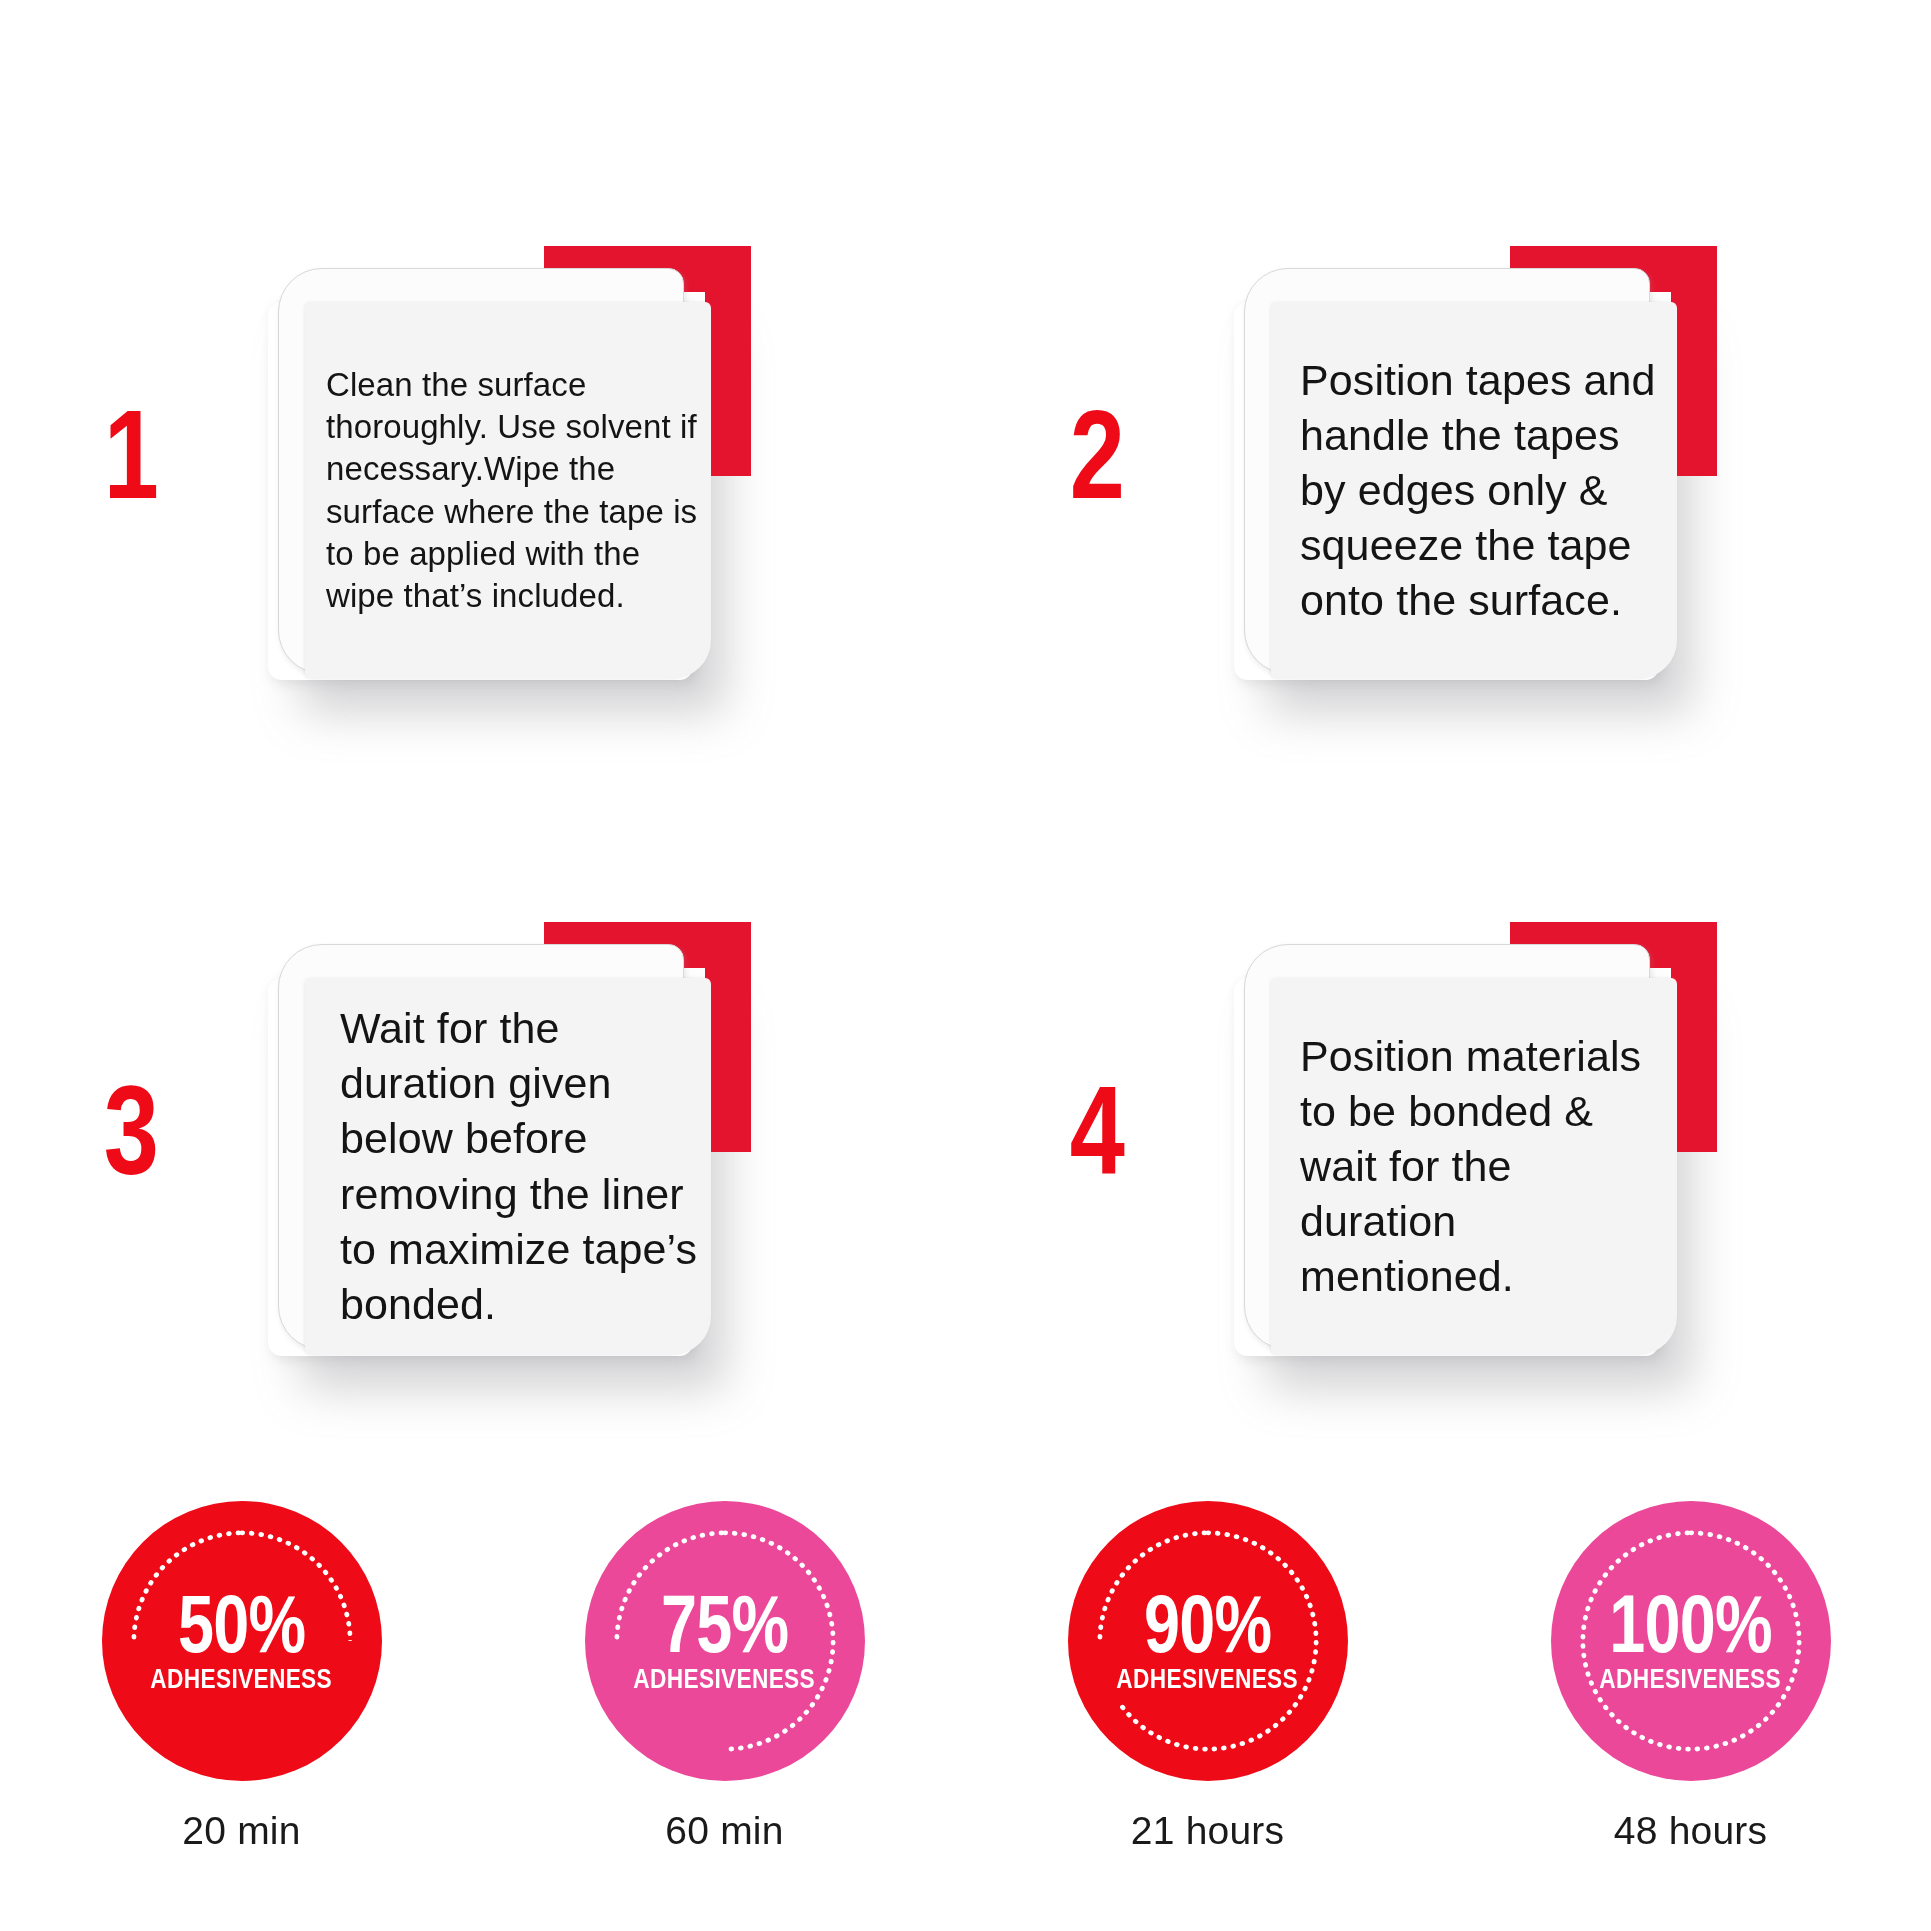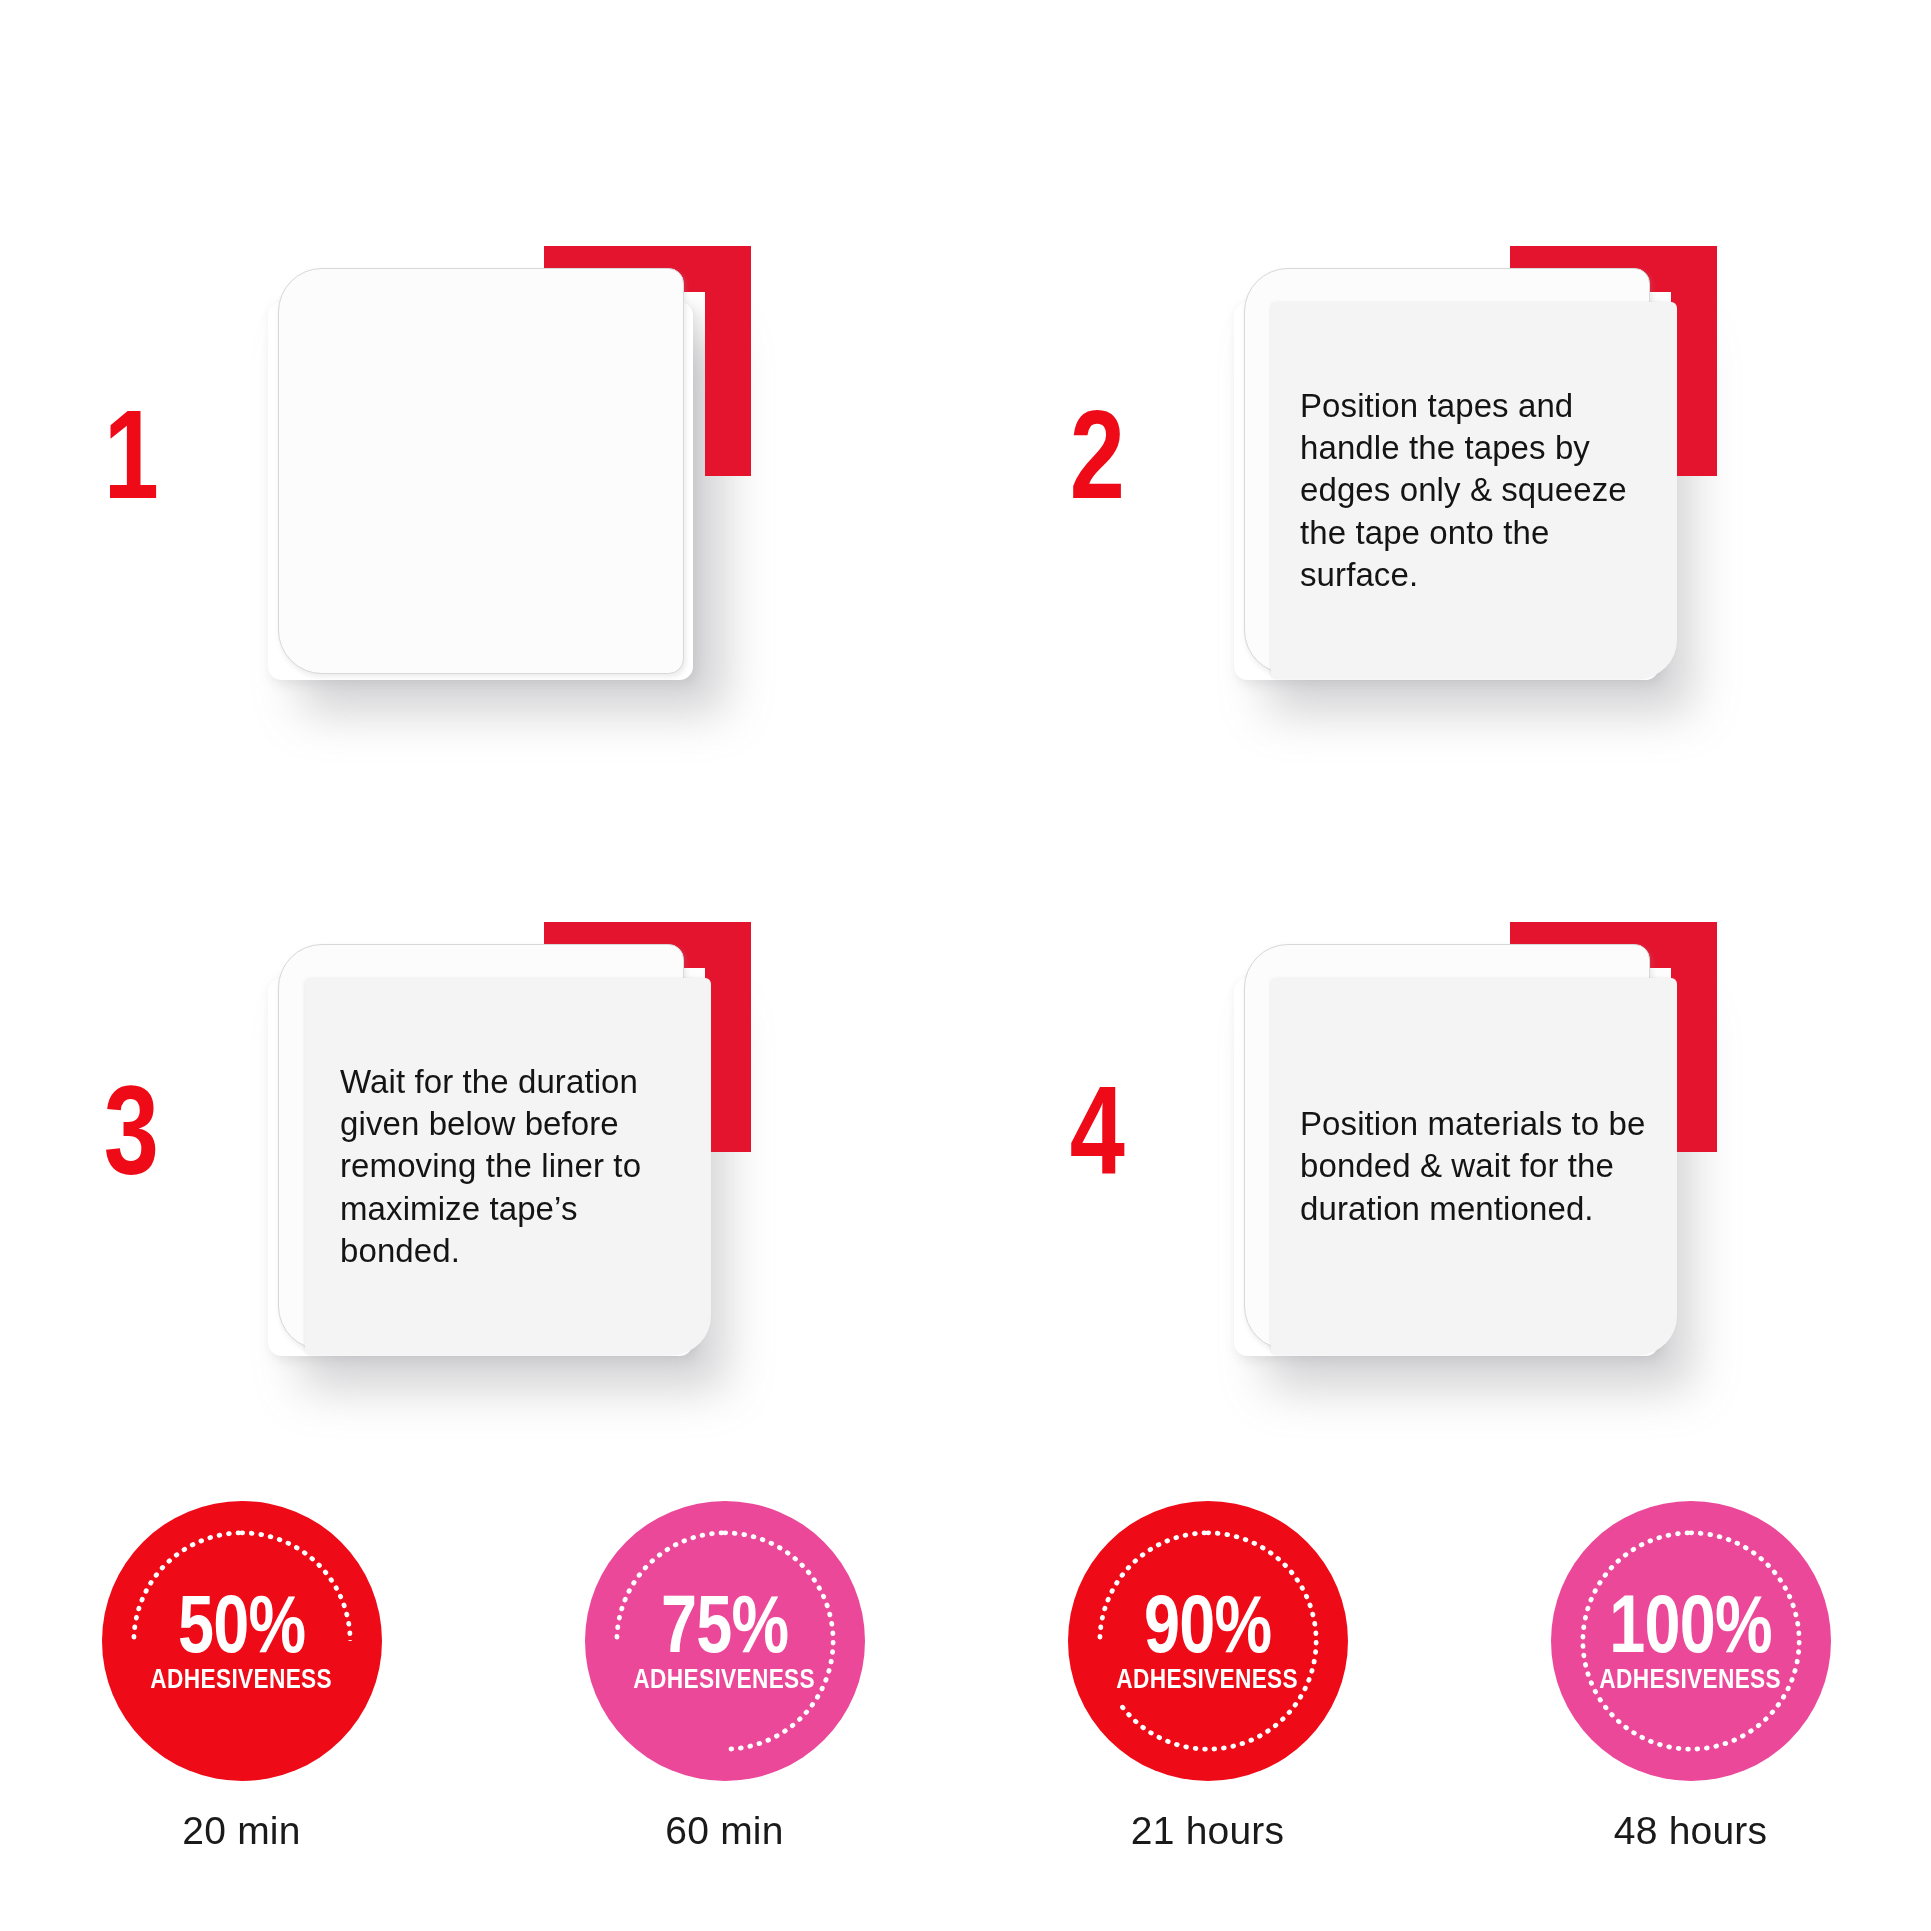--- a/index.html
+++ b/index.html
@@ -109,21 +109,21 @@
     width: 406px;
     height: 377px;
     background: #f4f4f5;
     border-radius: 5.8px 5.8px 39px 5.8px;
     z-index: 6;
     display: flex;
     align-items: center;
     box-shadow: -1px 0 2.9px rgba(170,170,175,0.18);
   }
   .card-text {
-    font-size: 33px;
+    font-size: 43px;
     line-height: 1.28;
     color: #141414;
     letter-spacing: 0.1px;
     padding: 0 9.7px 0 21px;
     width: 100%;
   }
 
   
   .step-1 .card-text { font-size: 33px; }
   .step-2 .card-inner { align-items: center; }
@@ -199,20 +199,23 @@
 
   <div class="steps-grid">
 
     <div class="step step-1">
       <div class="step-number">1</div>
       <div class="card-wrap">
         <div class="card-back"></div>
         <div class="bracket-v"></div>
         <div class="bracket-h"></div>
         <div class="card-outer"></div>
+        <div class="card-inner">
+          <div class="card-text">Clean the surface thoroughly. Use solvent if necessary.Wipe the surface where the tape is to be applied with the wipe that’s included.</div>
+        </div>
       </div>
     </div>
 
     <div class="step step-2">
       <div class="step-number">2</div>
       <div class="card-wrap">
         <div class="card-back"></div>
         <div class="bracket-v"></div>
         <div class="bracket-h"></div>
         <div class="card-outer"></div>

